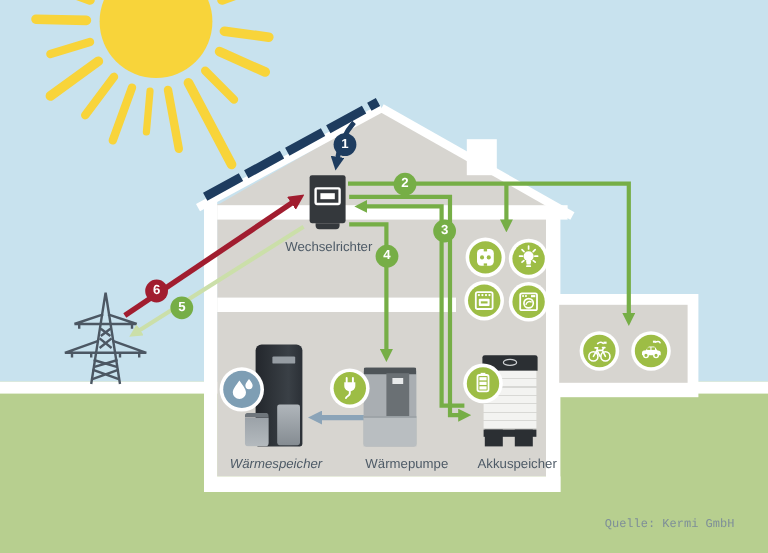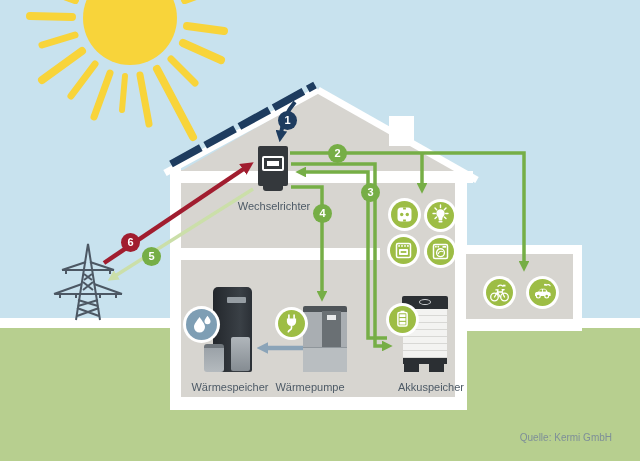--- a/index.html
+++ b/index.html
@@ -21,21 +21,21 @@
   .ic{width:33px;height:33px;border-radius:50%;background:#ffffff;z-index:6;
       display:flex;align-items:center;justify-content:center;}
   .ic-in{width:27px;height:27px;border-radius:50%;background:#9dbd45;
       display:flex;align-items:center;justify-content:center;}
   .ic-blue{width:37px;height:37px;}
   .ic-blue .ic-in{width:31px;height:31px;background:#7e9eb4;}
   
   .dev-label{font-size:11px;color:#4d5a66;text-align:center;z-index:7;}
   
   .dev{z-index:5;}
-  #credit{right:28px;top:432px;font-size:10px;color:#7e8f98;z-index:7;}
+  #credit{right:28px;top:432px;font-size:10px;color:#7e8f98;z-index:7;font-family:Liberation Mono, monospace;}
   
   #inv-body{left:258px;top:146px;width:30px;height:40px;background:#34383c;border-radius:2px;}
   #inv-foot{left:263px;top:186px;width:20px;height:5px;background:#34383c;border-radius:0 0 3px 3px;}
   #inv-display{left:262px;top:156px;width:22px;height:15px;border:2px solid #fff;border-radius:2px;box-sizing:border-box;}
   #inv-display-in{left:267px;top:161px;width:12px;height:5px;background:#fff;}
   
   #tank-body{left:213px;top:287px;width:39px;height:85px;background:linear-gradient(90deg,#23272c,#3a4046 70%,#2b3036);border-radius:5px 5px 2px 2px;}
   #tank-plate{left:227px;top:297px;width:19px;height:6px;background:#969da3;border-radius:1px;}
   #tank-panel{left:231px;top:337px;width:19px;height:34px;background:linear-gradient(180deg,#b0b6bb,#858c92);border-radius:2px;}
   #tank-box{left:204px;top:344px;width:20px;height:28px;background:linear-gradient(180deg,#9ba2a8,#b4babe);border-radius:3px;border-top:4px solid #6f767c;box-sizing:border-box;}
@@ -138,27 +138,27 @@
   <div class="abs dev" id="inv-body"></div>
   <div class="abs dev" id="inv-foot"></div>
   <div class="abs dev" id="inv-display"></div>
   <div class="abs dev" id="inv-display-in"></div>
   <div class="abs dev-label" style="left:234px;top:200px;width:80px;">Wechselrichter</div>
 
   <div class="abs dev" id="tank-body"></div>
   <div class="abs dev" id="tank-plate"></div>
   <div class="abs dev" id="tank-panel"></div>
   <div class="abs dev" id="tank-box"></div>
-  <div class="abs dev-label" style="left:190px;top:381px;width:80px;">Wärmespeicher</div>
+  <div class="abs dev-label" style="left:190px;top:381px;width:80px;font-style:italic;">Wärmespeicher</div>
 
   <div class="abs dev" id="hp-body"></div>
   <div class="abs dev" id="hp-panel"></div>
   <div class="abs dev" id="hp-screen"></div>
   <div class="abs dev" id="hp-bottom"></div>
-  <div class="abs dev-label" style="left:272px;top:381px;width:76px;">Wärmepumpe</div>
+  <div class="abs dev-label" style="left:301px;top:381px;width:76px;">Wärmepumpe</div>
 
   <div class="abs dev" id="bat-cap"></div>
   <div class="abs dev" id="bat-logo"></div>
   <div class="abs dev" id="bat-body"></div>
   <div class="abs dev" id="bat-base"></div>
   <div class="abs dev" id="bat-footL"></div>
   <div class="abs dev" id="bat-footR"></div>
   <div class="abs dev-label" style="left:386px;top:381px;width:78px;text-align:right;">Akkuspeicher</div>
 
   <div class="abs ic" style="left:388px;top:198px;">

